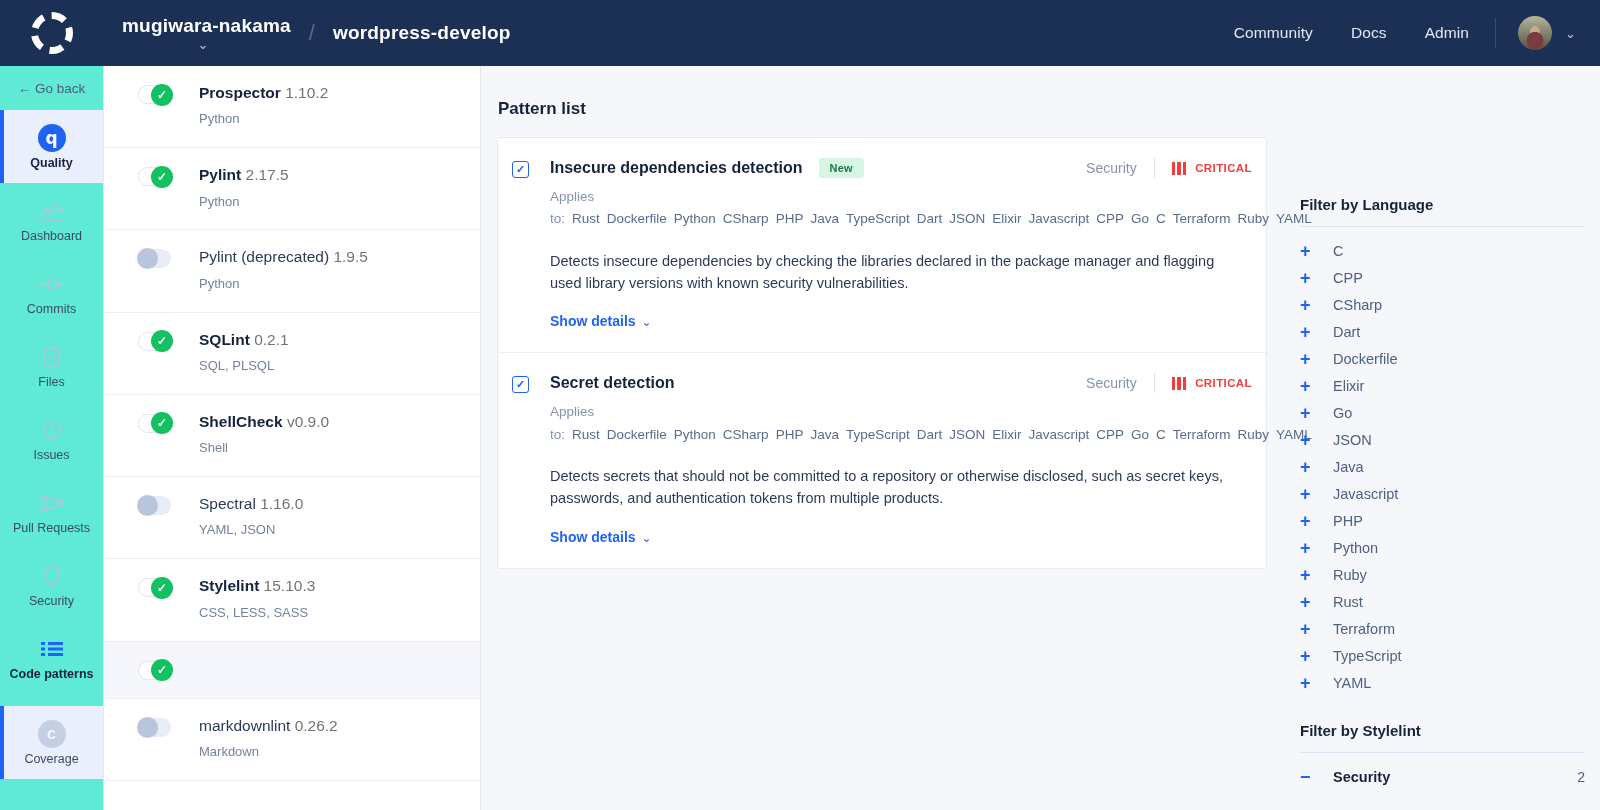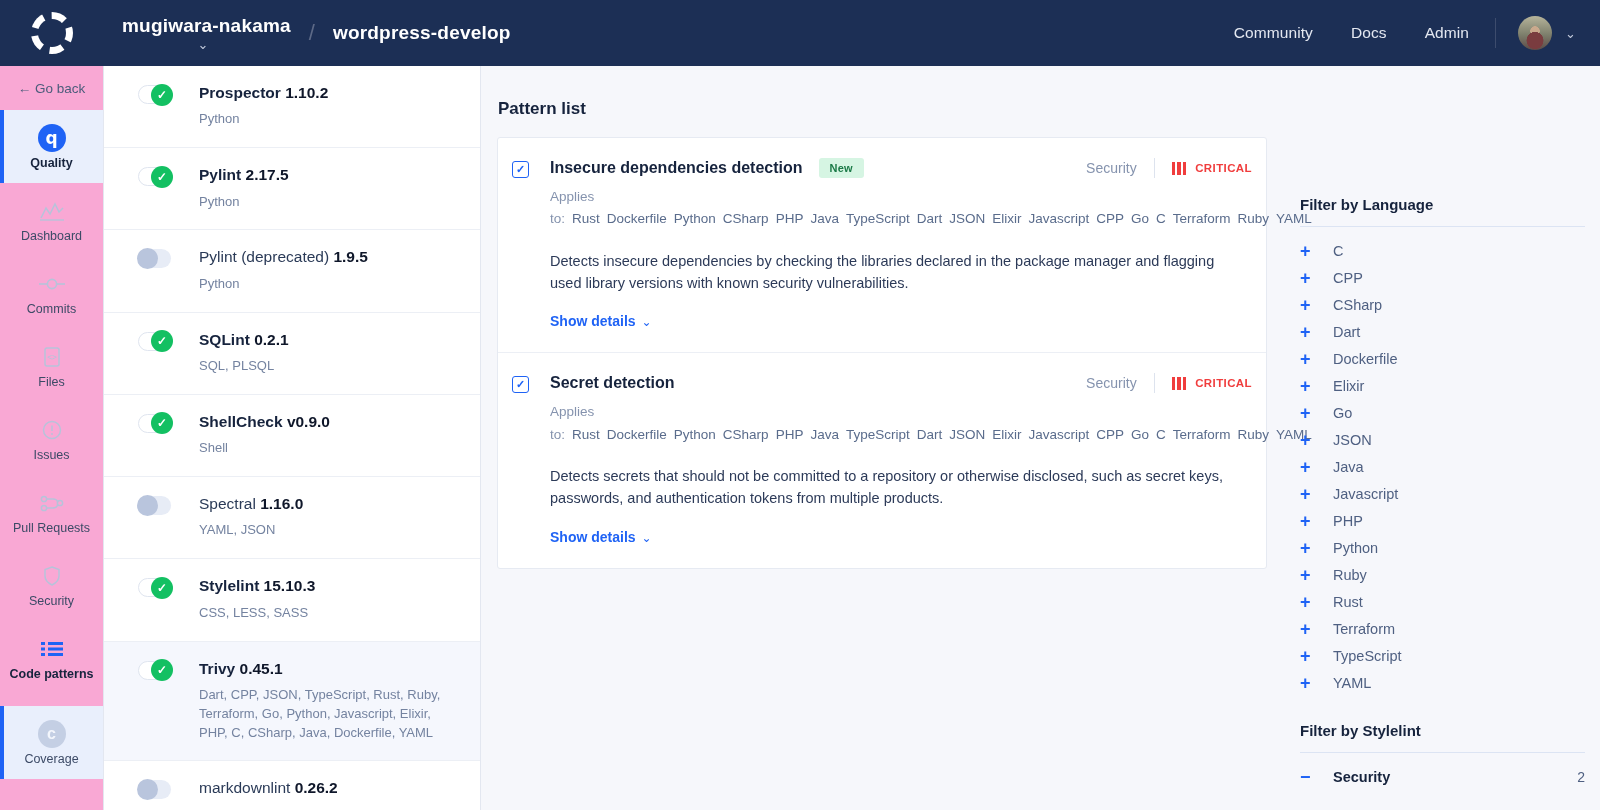--- a/index.html
+++ b/index.html
@@ -43,21 +43,21 @@
       radial-gradient(circle at 50% 72%, #7a3c3f 0 28%, transparent 29%),
       radial-gradient(circle at 50% 44%, #caa98d 0 18%, transparent 19%),
       linear-gradient(180deg, #b6b49b 0%, #7d7f6c 55%, #5c4a47 100%);
   }
   .avatar-caret { color: #c3cbdc; font-size: 13px; margin-left: 13px; }
 
   
   .sidebar {
     position: absolute; top: 66px; left: 0;
     width: 104px; height: 744px;
-    background: #f9a8d4;
+    background: #5eead4;
     border-right: 1px solid #e3e7f0;
   }
   .goback {
     height: 44px; display: flex; align-items: center; justify-content: center;
     color: #4b5c7b; font-size: 13.5px;
   }
   .nav-item {
     position: relative;
     padding: 13px 4px 12px; text-align: center;
     cursor: pointer;
@@ -114,21 +114,21 @@
   .toggle.off { background: #e7ecf6; }
   .toggle.off::after {
     content: ""; position: absolute; left: -1px; top: -1px;
     width: 21px; height: 21px; border-radius: 50%;
     background: #b9c5dd;
   }
   .tool-meta { margin-left: 28px; }
   .tool-name { font-size: 15.5px; color: #16233d; line-height: 1.25; }
   .tool-name .nm { font-weight: bold; }
   .tool-name.dim .nm { font-weight: normal; color: #2a3a57; }
-  .tool-name .ver { font-weight: bold; color: #0f172a; }
+  .tool-name .ver { font-weight: normal; color: #737373; }
   .tool-langs {
     margin-top: 8px; font-size: 13px; color: #7483a0; line-height: 1.45;
     max-width: 255px;
   }
 
   
   .main {
     position: absolute; top: 66px; left: 481px;
     width: 1119px; height: 744px;
     background: #f6f7fb;
@@ -382,24 +382,20 @@
     </div>
     <div class="tool-row">
       <div class="toggle on"></div>
       <div class="tool-meta">
         <div class="tool-name"><span class="nm">Stylelint</span> <span class="ver">15.10.3</span></div>
         <div class="tool-langs">CSS, LESS, SASS</div>
       </div>
     </div>
     <div class="tool-row selected">
       <div class="toggle on"></div>
-      <div class="tool-meta">
-        <div class="tool-name"><span class="nm">Trivy</span> <span class="ver">0.45.1</span></div>
-        <div class="tool-langs">Dart, CPP, JSON, TypeScript, Rust, Ruby, Terraform, Go, Python, Javascript, Elixir, PHP, C, CSharp, Java, Dockerfile, YAML</div>
-      </div>
     </div>
     <div class="tool-row">
       <div class="toggle off"></div>
       <div class="tool-meta">
         <div class="tool-name dim"><span class="nm">markdownlint</span> <span class="ver">0.26.2</span></div>
         <div class="tool-langs">Markdown</div>
       </div>
     </div>
   </div>
 

